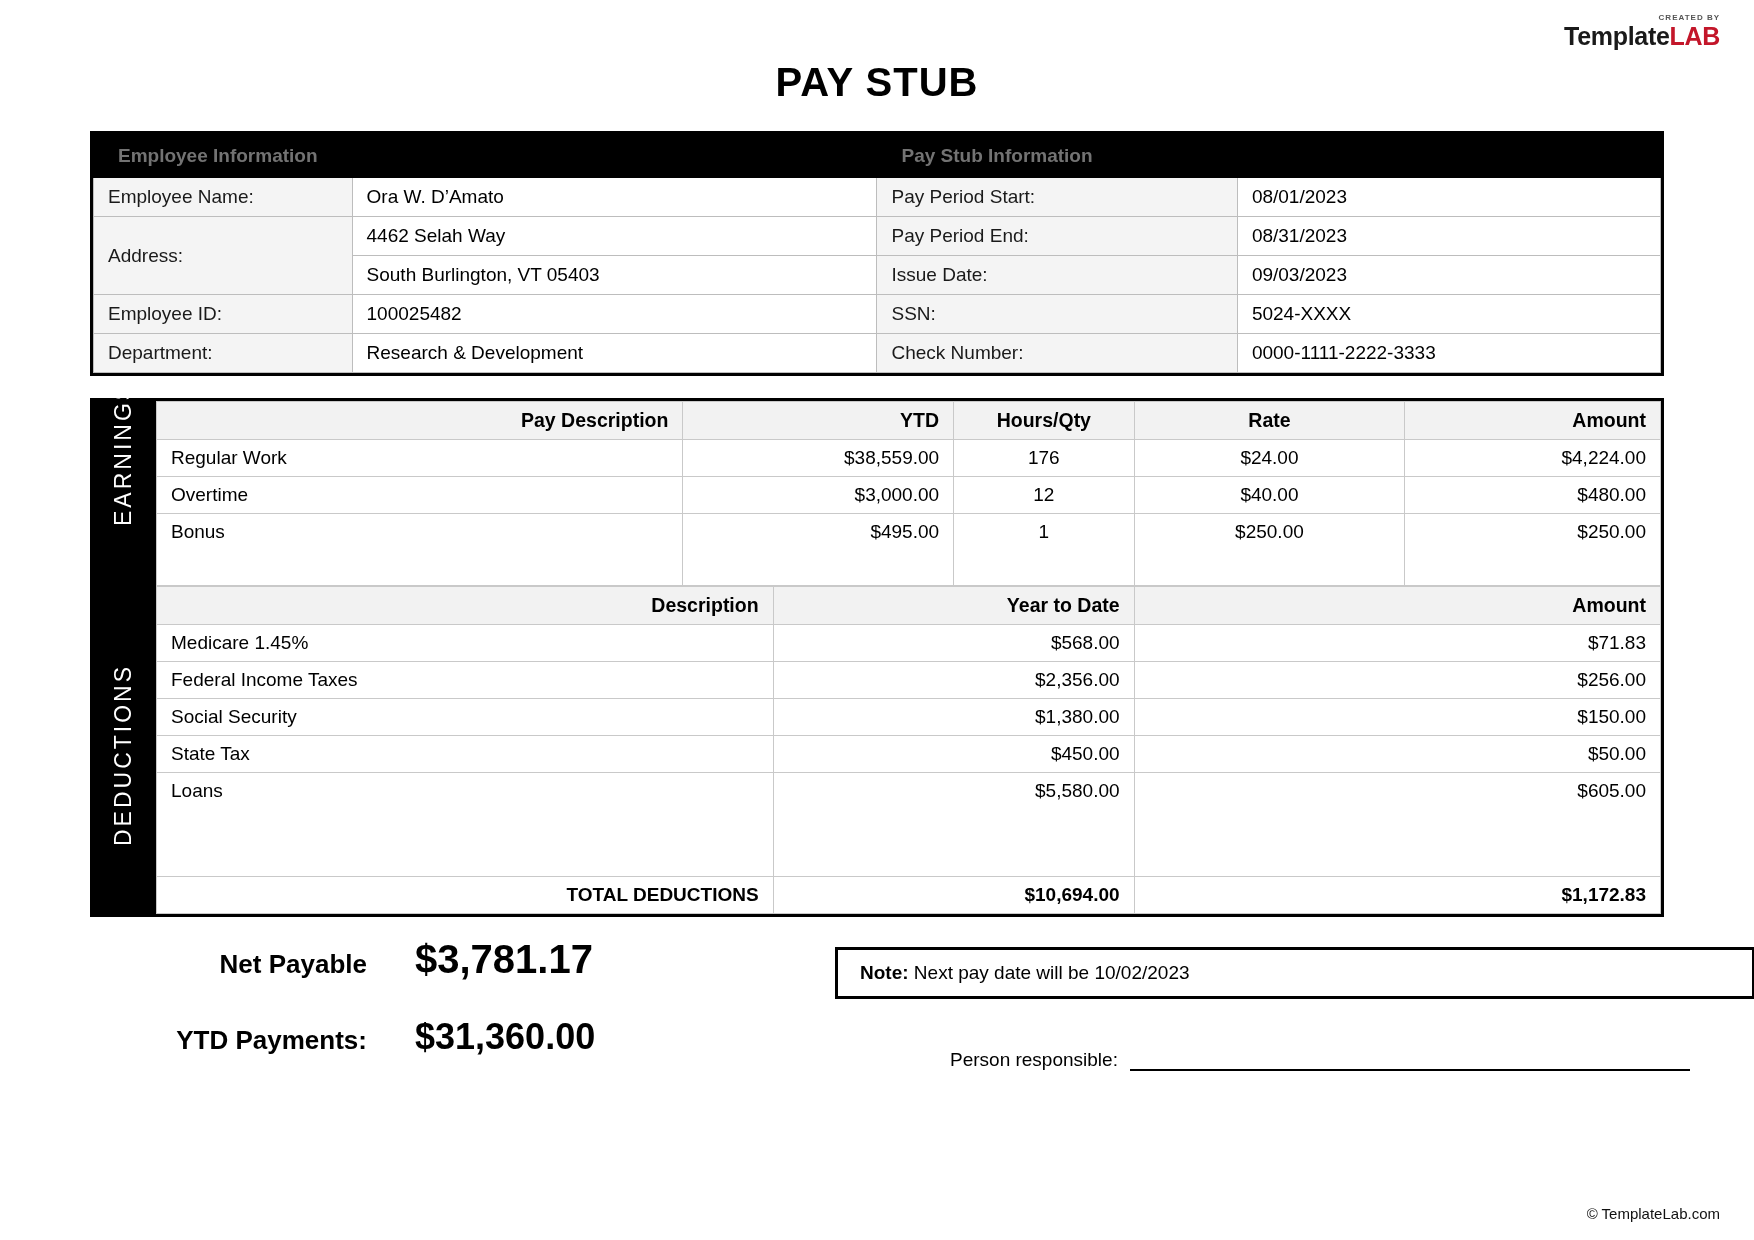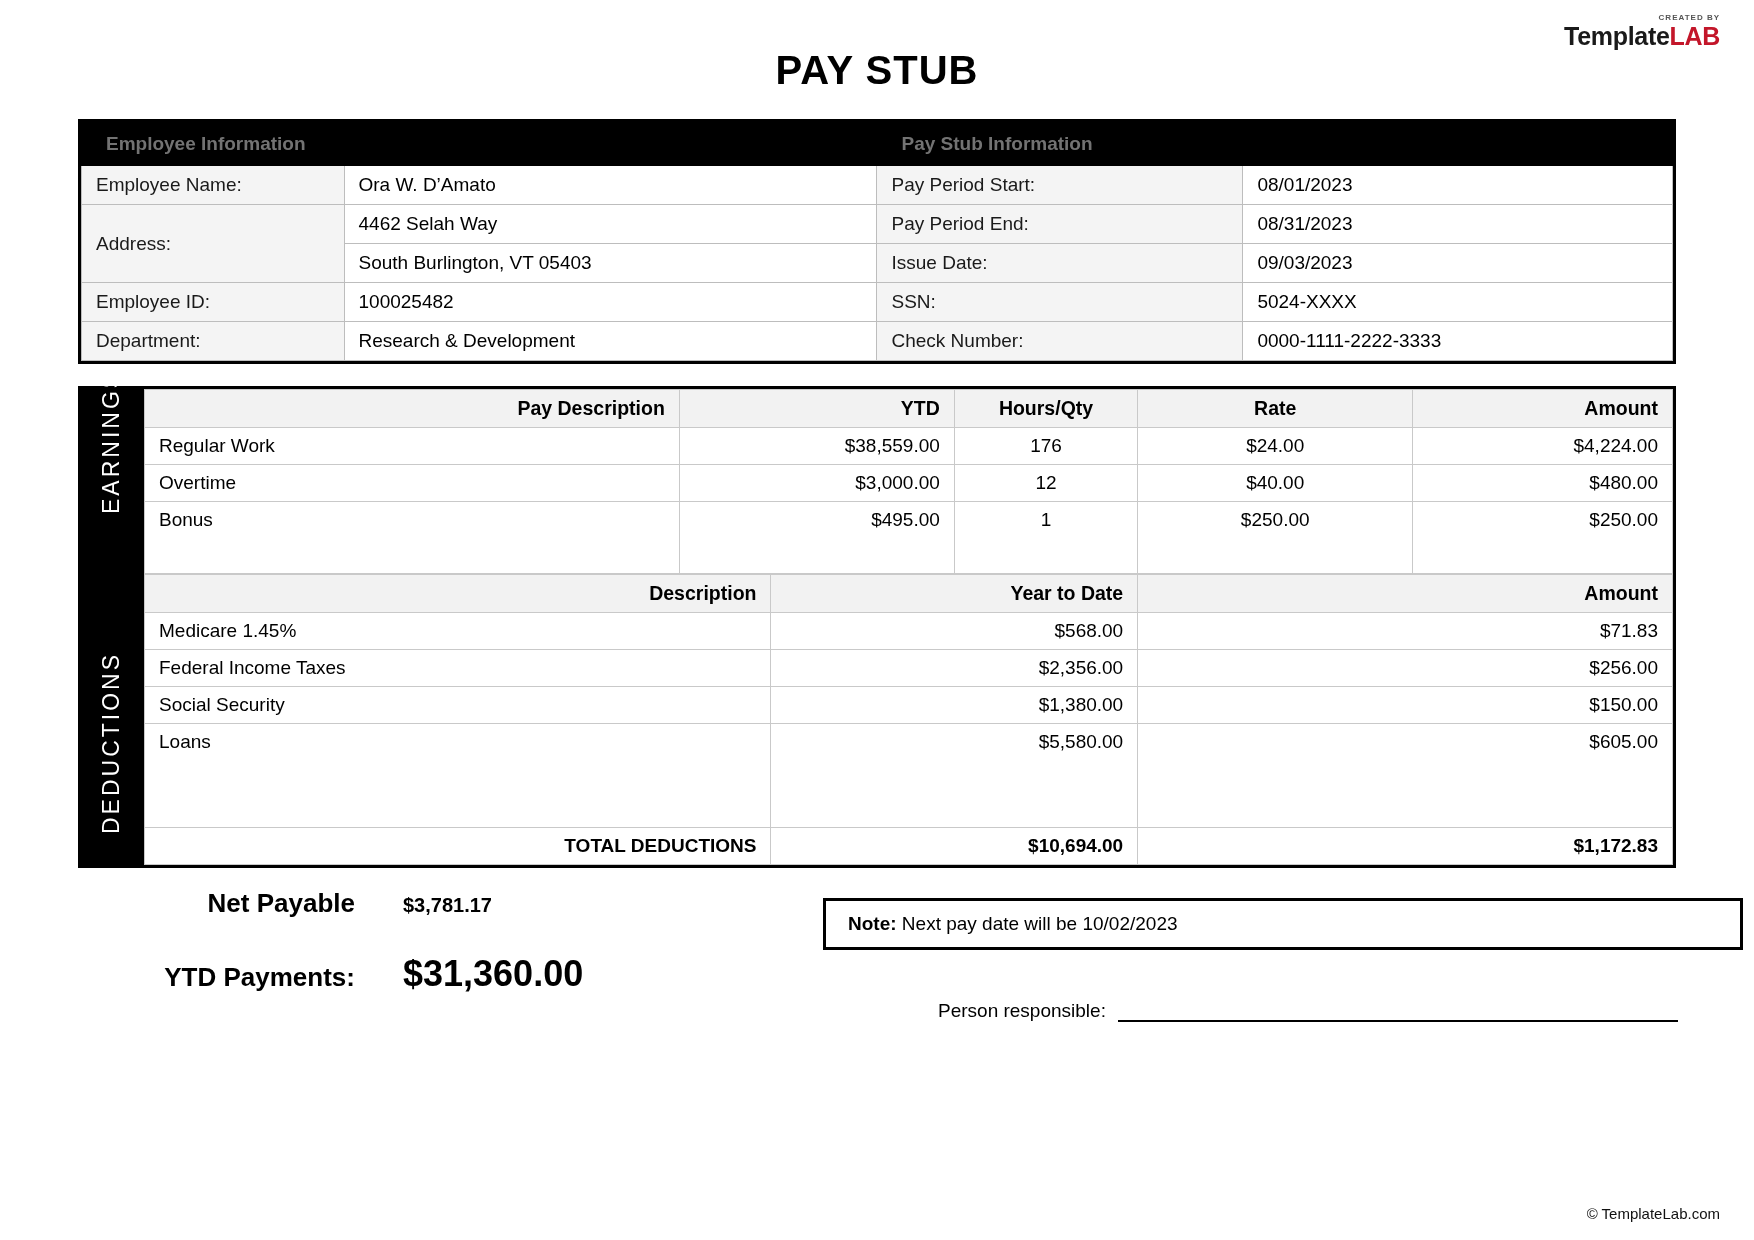--- a/index.html
+++ b/index.html
@@ -14,21 +14,21 @@
     font-family: "Liberation Sans", sans-serif;
     color: #000000;
     position: relative;
     overflow: hidden;
   }
 
   .page {
     position: relative;
     width: 1754px;
     height: 1240px;
-    padding: 0;
+    padding: 12px;
   }
 
   
   .brand {
     position: absolute;
     top: 14px;
     right: 34px;
     text-align: right;
     line-height: 1;
   }
@@ -172,21 +172,21 @@
     padding-left: 62px;
     margin-top: 14px;
   }
   .net-label {
     font-size: 26px;
     font-weight: bold;
     width: 215px;
     text-align: right;
   }
   .net-value {
-    font-size: 20px;
+    font-size: 40px;
     font-weight: bold;
     margin-left: 48px;
   }
   .ytd-row {
     display: flex;
     align-items: baseline;
     padding-left: 22px;
     margin-top: 34px;
   }
   .ytd-label {
@@ -374,20 +374,25 @@
             <td class="td-left">Federal Income Taxes</td>
             <td class="td-right">$2,356.00</td>
             <td class="td-right">$256.00</td>
           </tr>
           <tr>
             <td class="td-left">Social Security</td>
             <td class="td-right">$1,380.00</td>
             <td class="td-right">$150.00</td>
           </tr>
           <tr>
+            <td class="td-left">State Tax</td>
+            <td class="td-right">$450.00</td>
+            <td class="td-right">$50.00</td>
+          </tr>
+          <tr>
             <td class="td-left no-bottom">Loans</td>
             <td class="td-right no-bottom">$5,580.00</td>
             <td class="td-right no-bottom">$605.00</td>
           </tr>
           <tr class="spacer">
             <td class="no-top" style="height:68px"></td>
             <td class="no-top"></td>
             <td class="no-top"></td>
           </tr>
           <tr class="tot-row">

